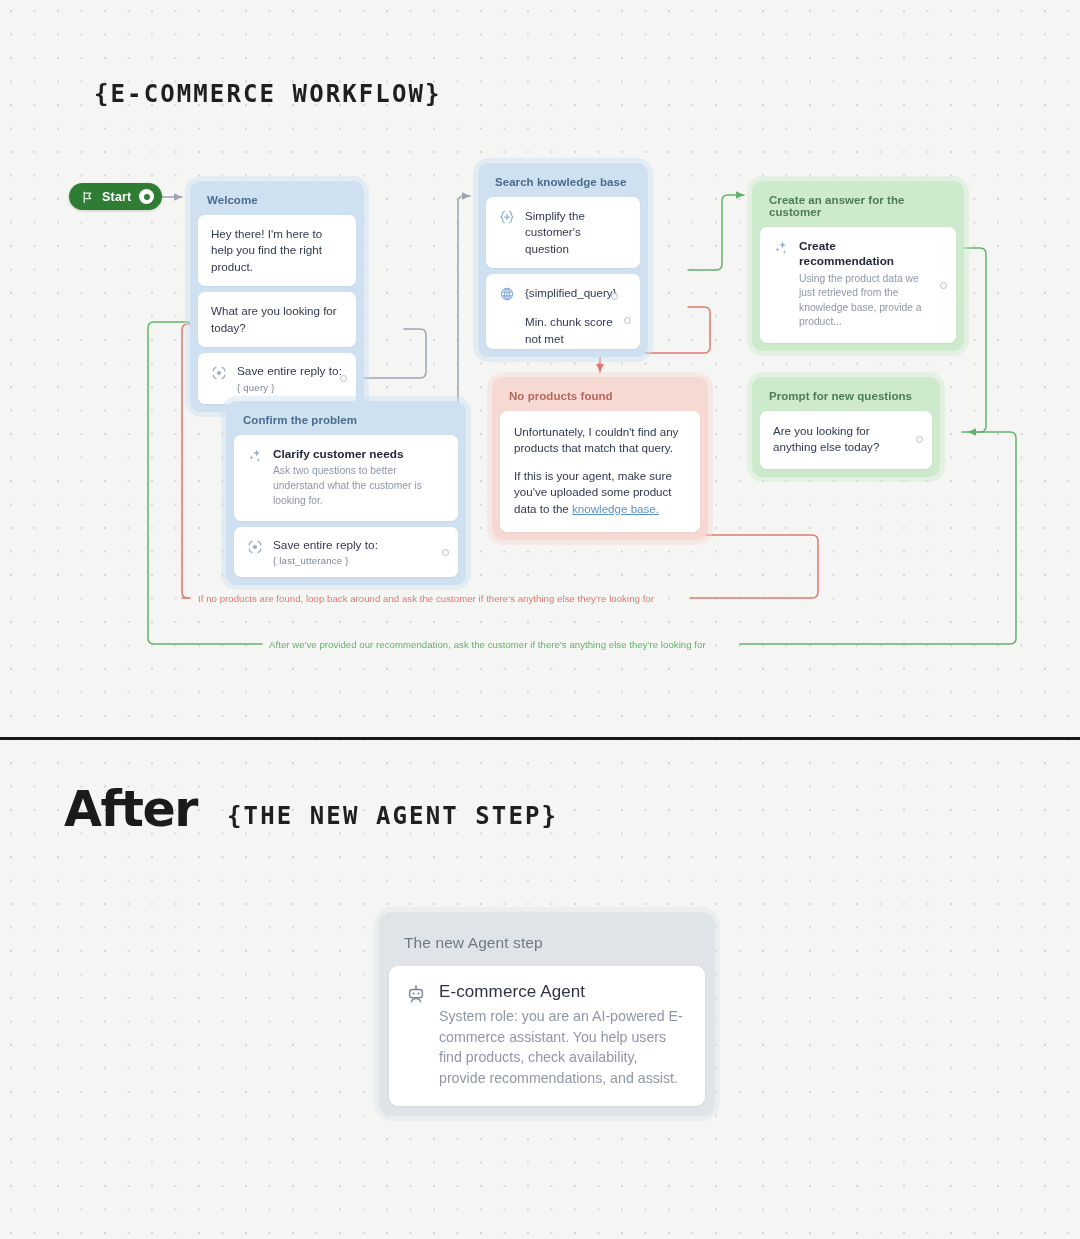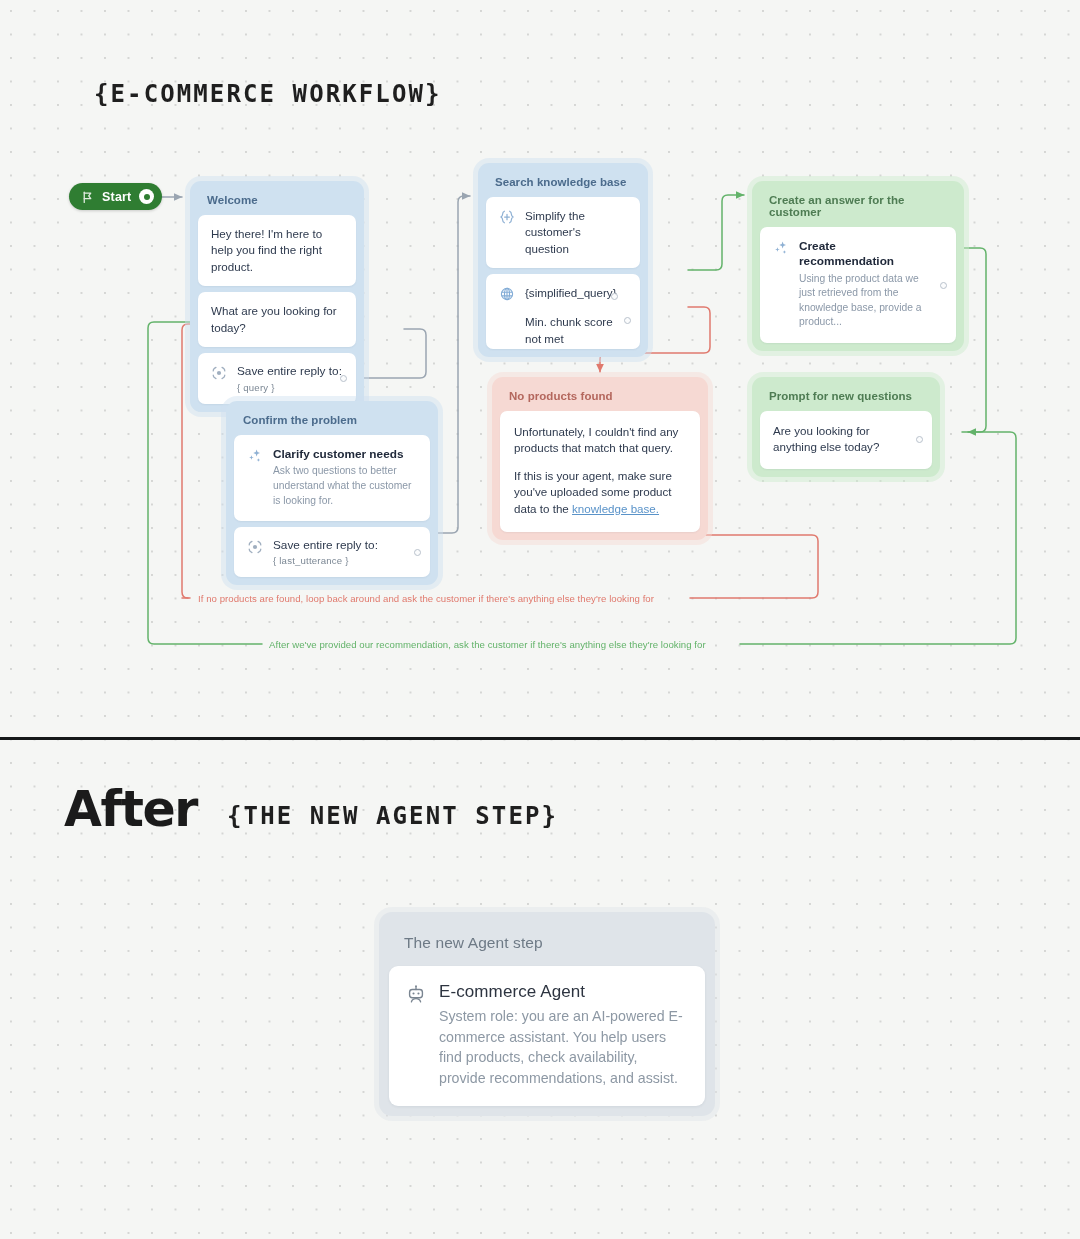--- a/index.html
+++ b/index.html
@@ -268,21 +268,21 @@
         </span>
         <span style="flex:1;padding-right:14px;">
           <span class="rowtitle" style="display:block;">Create recommendation</span>
           <span class="rowsub" style="display:block;">Using the product data we just retrieved from the knowledge base, provide a product...</span>
         </span>
       </div>
       <span class="port"></span>
     </div>
   </div>
 
-  <div class="node n-blue" style="left:226px; top:401px; width:212px;">
+  <div class="node n-blue" style="left:226px; top:401px; width:240px;">
     <div class="node-title">Confirm the problem</div>
     <div class="row" style="padding:12px 13px 13px 13px;">
       <div class="with-icon">
         <span class="ico">
           <svg viewBox="0 0 16 16" width="16" height="16" fill="#7ba3cc">
             <path d="M9.6 1.6 L10.5 4.1 L13 5 L10.5 5.9 L9.6 8.4 L8.7 5.9 L6.2 5 L8.7 4.1 Z"></path>
             <path d="M4.4 7.2 L5 8.9 L6.7 9.5 L5 10.1 L4.4 11.8 L3.8 10.1 L2.1 9.5 L3.8 8.9 Z"></path>
             <path d="M11.4 10.2 L11.9 11.5 L13.2 12 L11.9 12.5 L11.4 13.8 L10.9 12.5 L9.6 12 L10.9 11.5 Z"></path>
           </svg>
         </span>

